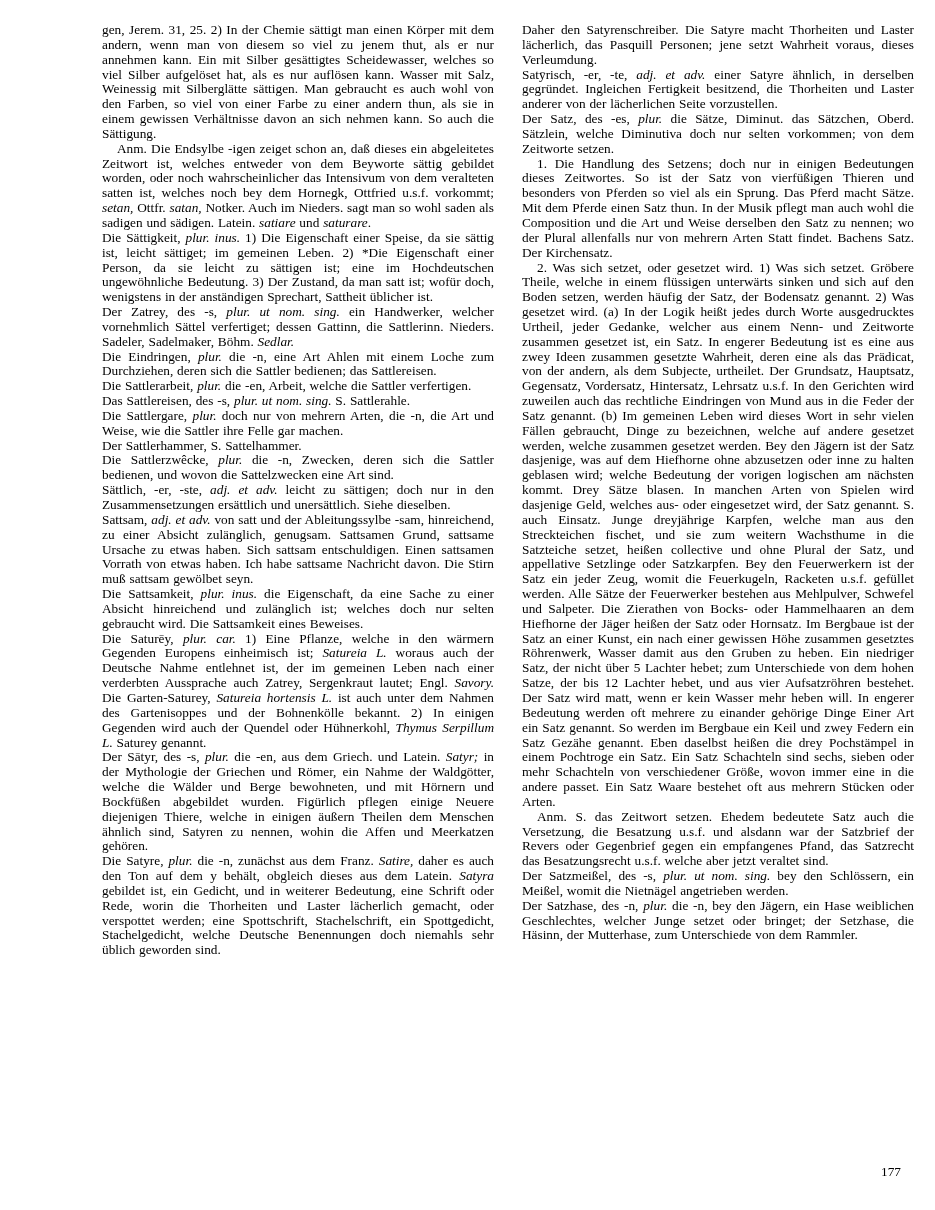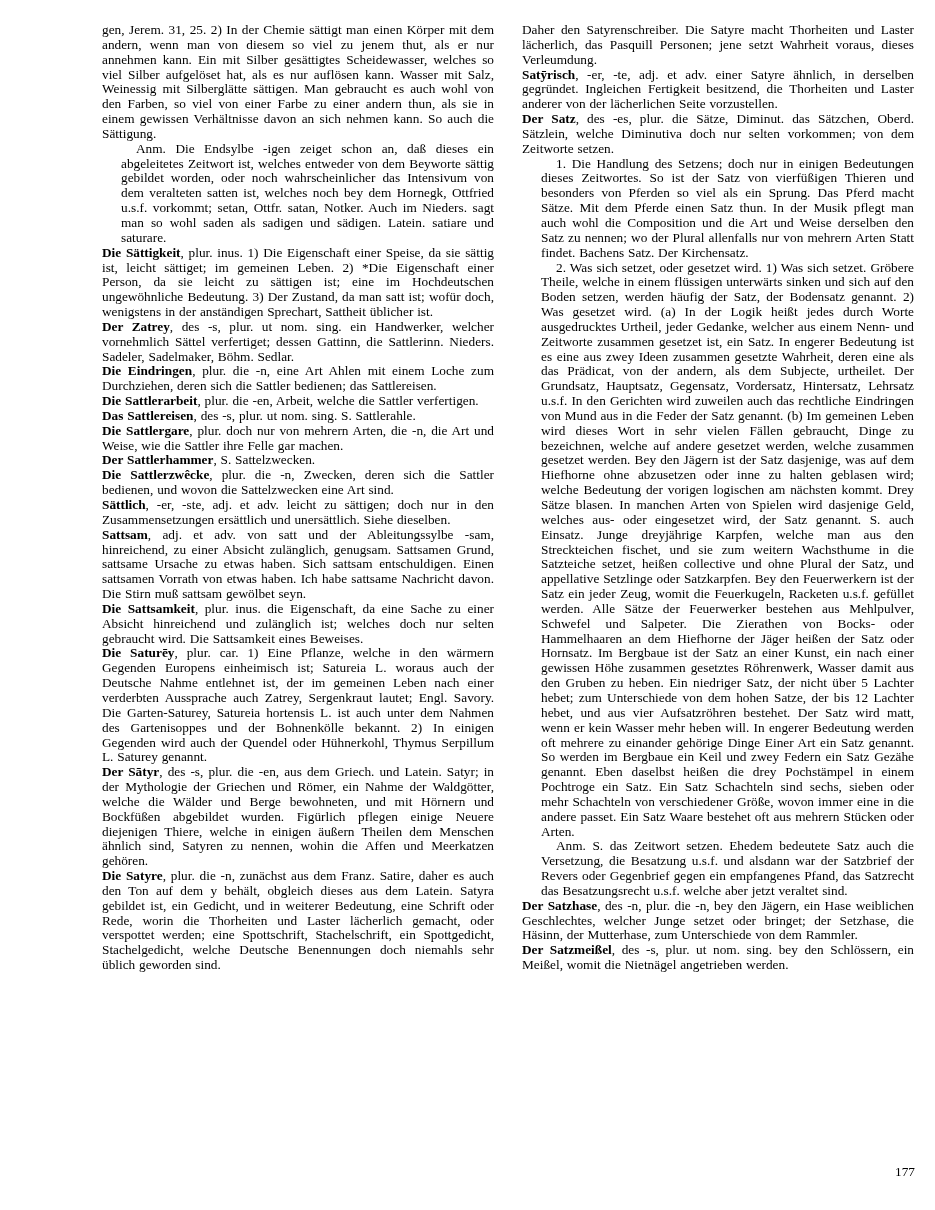--- a/index.html
+++ b/index.html
@@ -16,56 +16,56 @@
     position:absolute;left:102px;top:23px;right:21px;
     display:flex;gap:28px;
   }
   .col{
     flex:1;min-width:0;
     font-size:13.3px;line-height:14.85px;
     text-align:justify;
     word-spacing:0.5px;
   }
   .para{margin:0;padding:0;}
-  .para.indent{text-indent:15px;margin-left:19px;}
-  .bold{font-weight:bold;}
-  .italic{}
+  .para.indent{text-indent:15px;}
+  .bold{font-weight:normal;}
+  .italic{font-style:italic;}
   .pagenum{
-    position:absolute;right:20px;top:1165px;
+    position:absolute;right:34px;top:1165px;
     font-size:13.3px;line-height:14.85px;
   }
 </style>
 </head>
 <body>
 
 <div class="page">
   <div class="cols">
     <div class="col">
         <p class="para"><span>gen, Jerem. 31, 25. 2) In der Chemie sättigt man einen Körper mit dem andern, wenn man von diesem so viel zu jenem thut, als er nur annehmen kann. Ein mit Silber gesättigtes Scheidewasser, welches so viel Silber aufgelöset hat, als es nur auflösen kann. Wasser mit Salz, Weinessig mit Silberglätte sättigen. Man gebraucht es auch wohl von den Farben, so viel von einer Farbe zu einer andern thun, als sie in einem gewissen Verhältnisse davon an sich nehmen kann. So auch die Sättigung.</span></p>
         <p class="para indent"><span>Anm. Die Endsylbe -igen zeiget schon an, daß dieses ein abgeleitetes Zeitwort ist, welches entweder von dem Beyworte sättig gebildet worden, oder noch wahrscheinlicher das Intensivum von dem veralteten satten ist, welches noch bey dem Hornegk, Ottfried u.s.f. vorkommt; </span><span class="italic">setan,</span><span> Ottfr. </span><span class="italic">satan,</span><span> Notker. Auch im Nieders. sagt man so wohl saden als sadigen und sädigen. Latein. </span><span class="italic">satiare</span><span> und </span><span class="italic">saturare</span><span>.</span></p>
         <p class="para"><span class="bold">Die Sättigkeit</span><span>, </span><span class="italic">plur. inus.</span><span> 1) Die Eigenschaft einer Speise, da sie sättig ist, leicht sättiget; im gemeinen Leben. 2) *Die Eigenschaft einer Person, da sie leicht zu sättigen ist; eine im Hochdeutschen ungewöhnliche Bedeutung. 3) Der Zustand, da man satt ist; wofür doch, wenigstens in der anständigen Sprechart, Sattheit üblicher ist.</span></p>
         <p class="para"><span class="bold">Der Zatrey</span><span>, des -s, </span><span class="italic">plur. ut nom. sing.</span><span> ein Handwerker, welcher vornehmlich Sättel verfertiget; dessen Gattinn, die Sattlerinn. Nieders. Sadeler, Sadelmaker, Böhm. </span><span class="italic">Sedlar.</span></p>
         <p class="para"><span class="bold">Die Eindringen</span><span>, </span><span class="italic">plur.</span><span> die -n, eine Art Ahlen mit einem Loche zum Durchziehen, deren sich die Sattler bedienen; das Sattlereisen.</span></p>
         <p class="para"><span class="bold">Die Sattlerarbeit</span><span>, </span><span class="italic">plur.</span><span> die -en, Arbeit, welche die Sattler verfertigen.</span></p>
         <p class="para"><span class="bold">Das Sattlereisen</span><span>, des -s, </span><span class="italic">plur. ut nom. sing.</span><span> S. Sattlerahle.</span></p>
         <p class="para"><span class="bold">Die Sattlergare</span><span>, </span><span class="italic">plur.</span><span> doch nur von mehrern Arten, die -n, die Art und Weise, wie die Sattler ihre Felle gar machen.</span></p>
-        <p class="para"><span class="bold">Der Sattlerhammer</span><span>, S. Sattelzwecken.</span></p>
+        <p class="para"><span class="bold">Der Sattlerhammer</span><span>, S. Sattelhammer.</span></p>
         <p class="para"><span class="bold">Die Sattlerzwêcke</span><span>, </span><span class="italic">plur.</span><span> die -n, Zwecken, deren sich die Sattler bedienen, und wovon die Sattelzwecken eine Art sind.</span></p>
         <p class="para"><span class="bold">Sättlich</span><span>, -er, -ste, </span><span class="italic">adj. et adv.</span><span> leicht zu sättigen; doch nur in den Zusammensetzungen ersättlich und unersättlich. Siehe dieselben.</span></p>
         <p class="para"><span class="bold">Sattsam</span><span>, </span><span class="italic">adj. et adv.</span><span> von satt und der Ableitungssylbe -sam, hinreichend, zu einer Absicht zulänglich, genugsam. Sattsamen Grund, sattsame Ursache zu etwas haben. Sich sattsam entschuldigen. Einen sattsamen Vorrath von etwas haben. Ich habe sattsame Nachricht davon. Die Stirn muß sattsam gewölbet seyn.</span></p>
         <p class="para"><span class="bold">Die Sattsamkeit</span><span>, </span><span class="italic">plur. inus.</span><span> die Eigenschaft, da eine Sache zu einer Absicht hinreichend und zulänglich ist; welches doch nur selten gebraucht wird. Die Sattsamkeit eines Beweises.</span></p>
         <p class="para"><span class="bold">Die Saturēy</span><span>, </span><span class="italic">plur. car.</span><span> 1) Eine Pflanze, welche in den wärmern Gegenden Europens einheimisch ist; </span><span class="italic">Satureia L.</span><span> woraus auch der Deutsche Nahme entlehnet ist, der im gemeinen Leben nach einer verderbten Aussprache auch Zatrey, Sergenkraut lautet; Engl. </span><span class="italic">Savory.</span><span> Die Garten-Saturey, </span><span class="italic">Satureia hortensis L.</span><span> ist auch unter dem Nahmen des Gartenisoppes und der Bohnenkölle bekannt. 2) In einigen Gegenden wird auch der Quendel oder Hühnerkohl, </span><span class="italic">Thymus Serpillum L.</span><span> Saturey genannt.</span></p>
         <p class="para"><span class="bold">Der Sātyr</span><span>, des -s, </span><span class="italic">plur.</span><span> die -en, aus dem Griech. und Latein. </span><span class="italic">Satyr;</span><span> in der Mythologie der Griechen und Römer, ein Nahme der Waldgötter, welche die Wälder und Berge bewohneten, und mit Hörnern und Bockfüßen abgebildet wurden. Figürlich pflegen einige Neuere diejenigen Thiere, welche in einigen äußern Theilen dem Menschen ähnlich sind, Satyren zu nennen, wohin die Affen und Meerkatzen gehören.</span></p>
         <p class="para"><span class="bold">Die Satyre</span><span>, </span><span class="italic">plur.</span><span> die -n, zunächst aus dem Franz. </span><span class="italic">Satire,</span><span> daher es auch den Ton auf dem y behält, obgleich dieses aus dem Latein. </span><span class="italic">Satyra</span><span> gebildet ist, ein Gedicht, und in weiterer Bedeutung, eine Schrift oder Rede, worin die Thorheiten und Laster lächerlich gemacht, oder verspottet werden; eine Spottschrift, Stachelschrift, ein Spottgedicht, Stachelgedicht, welche Deutsche Benennungen doch niemahls sehr üblich geworden sind.</span></p>
       </div>
     <div class="col">
         <p class="para"><span>Daher den Satyrenschreiber. Die Satyre macht Thorheiten und Laster lächerlich, das Pasquill Personen; jene setzt Wahrheit voraus, dieses Verleumdung.</span></p>
         <p class="para"><span class="bold">Satȳrisch</span><span>, -er, -te, </span><span class="italic">adj. et adv.</span><span> einer Satyre ähnlich, in derselben gegründet. Ingleichen Fertigkeit besitzend, die Thorheiten und Laster anderer von der lächerlichen Seite vorzustellen.</span></p>
         <p class="para"><span class="bold">Der Satz</span><span>, des -es, </span><span class="italic">plur.</span><span> die Sätze, Diminut. das Sätzchen, Oberd. Sätzlein, welche Diminutiva doch nur selten vorkommen; von dem Zeitworte setzen.</span></p>
         <p class="para indent"><span>1. Die Handlung des Setzens; doch nur in einigen Bedeutungen dieses Zeitwortes. So ist der Satz von vierfüßigen Thieren und besonders von Pferden so viel als ein Sprung. Das Pferd macht Sätze. Mit dem Pferde einen Satz thun. In der Musik pflegt man auch wohl die Composition und die Art und Weise derselben den Satz zu nennen; wo der Plural allenfalls nur von mehrern Arten Statt findet. Bachens Satz. Der Kirchensatz.</span></p>
         <p class="para indent"><span>2. Was sich setzet, oder gesetzet wird. 1) Was sich setzet. Gröbere Theile, welche in einem flüssigen unterwärts sinken und sich auf den Boden setzen, werden häufig der Satz, der Bodensatz genannt. 2) Was gesetzet wird. (a) In der Logik heißt jedes durch Worte ausgedrucktes Urtheil, jeder Gedanke, welcher aus einem Nenn- und Zeitworte zusammen gesetzet ist, ein Satz. In engerer Bedeutung ist es eine aus zwey Ideen zusammen gesetzte Wahrheit, deren eine als das Prädicat, von der andern, als dem Subjecte, urtheilet. Der Grundsatz, Hauptsatz, Gegensatz, Vordersatz, Hintersatz, Lehrsatz u.s.f. In den Gerichten wird zuweilen auch das rechtliche Eindringen von Mund aus in die Feder der Satz genannt. (b) Im gemeinen Leben wird dieses Wort in sehr vielen Fällen gebraucht, Dinge zu bezeichnen, welche auf andere gesetzet werden, welche zusammen gesetzet werden. Bey den Jägern ist der Satz dasjenige, was auf dem Hiefhorne ohne abzusetzen oder inne zu halten geblasen wird; welche Bedeutung der vorigen logischen am nächsten kommt. Drey Sätze blasen. In manchen Arten von Spielen wird dasjenige Geld, welches aus- oder eingesetzet wird, der Satz genannt. S. auch Einsatz. Junge dreyjährige Karpfen, welche man aus den Streckteichen fischet, und sie zum weitern Wachsthume in die Satzteiche setzet, heißen collective und ohne Plural der Satz, und appellative Setzlinge oder Satzkarpfen. Bey den Feuerwerkern ist der Satz ein jeder Zeug, womit die Feuerkugeln, Racketen u.s.f. gefüllet werden. Alle Sätze der Feuerwerker bestehen aus Mehlpulver, Schwefel und Salpeter. Die Zierathen von Bocks- oder Hammelhaaren an dem Hiefhorne der Jäger heißen der Satz oder Hornsatz. Im Bergbaue ist der Satz an einer Kunst, ein nach einer gewissen Höhe zusammen gesetztes Röhrenwerk, Wasser damit aus den Gruben zu heben. Ein niedriger Satz, der nicht über 5 Lachter hebet; zum Unterschiede von dem hohen Satze, der bis 12 Lachter hebet, und aus vier Aufsatzröhren bestehet. Der Satz wird matt, wenn er kein Wasser mehr heben will. In engerer Bedeutung werden oft mehrere zu einander gehörige Dinge Einer Art ein Satz genannt. So werden im Bergbaue ein Keil und zwey Federn ein Satz Gezähe genannt. Eben daselbst heißen die drey Pochstämpel in einem Pochtroge ein Satz. Ein Satz Schachteln sind sechs, sieben oder mehr Schachteln von verschiedener Größe, wovon immer eine in die andere passet. Ein Satz Waare bestehet oft aus mehrern Stücken oder Arten.</span></p>
         <p class="para indent"><span>Anm. S. das Zeitwort setzen. Ehedem bedeutete Satz auch die Versetzung, die Besatzung u.s.f. und alsdann war der Satzbrief der Revers oder Gegenbrief gegen ein empfangenes Pfand, das Satzrecht das Besatzungsrecht u.s.f. welche aber jetzt veraltet sind.</span></p>
+        <p class="para"><span class="bold">Der Satzmeißel</span><span>, des -s, </span><span class="italic">plur. ut nom. sing.</span><span> bey den Schlössern, ein Meißel, womit die Nietnägel angetrieben werden.</span></p>
         <p class="para"><span class="bold">Der Satzhase</span><span>, des -n, </span><span class="italic">plur.</span><span> die -n, bey den Jägern, ein Hase weiblichen Geschlechtes, welcher Junge setzet oder bringet; der Setzhase, die Häsinn, der Mutterhase, zum Unterschiede von dem Rammler.</span></p>
-        <p class="para"><span class="bold">Der Satzmeißel</span><span>, des -s, </span><span class="italic">plur. ut nom. sing.</span><span> bey den Schlössern, ein Meißel, womit die Nietnägel angetrieben werden.</span></p>
       </div>
   </div>
   <div class="pagenum">177</div>
 </div>
 
 </body></html>

